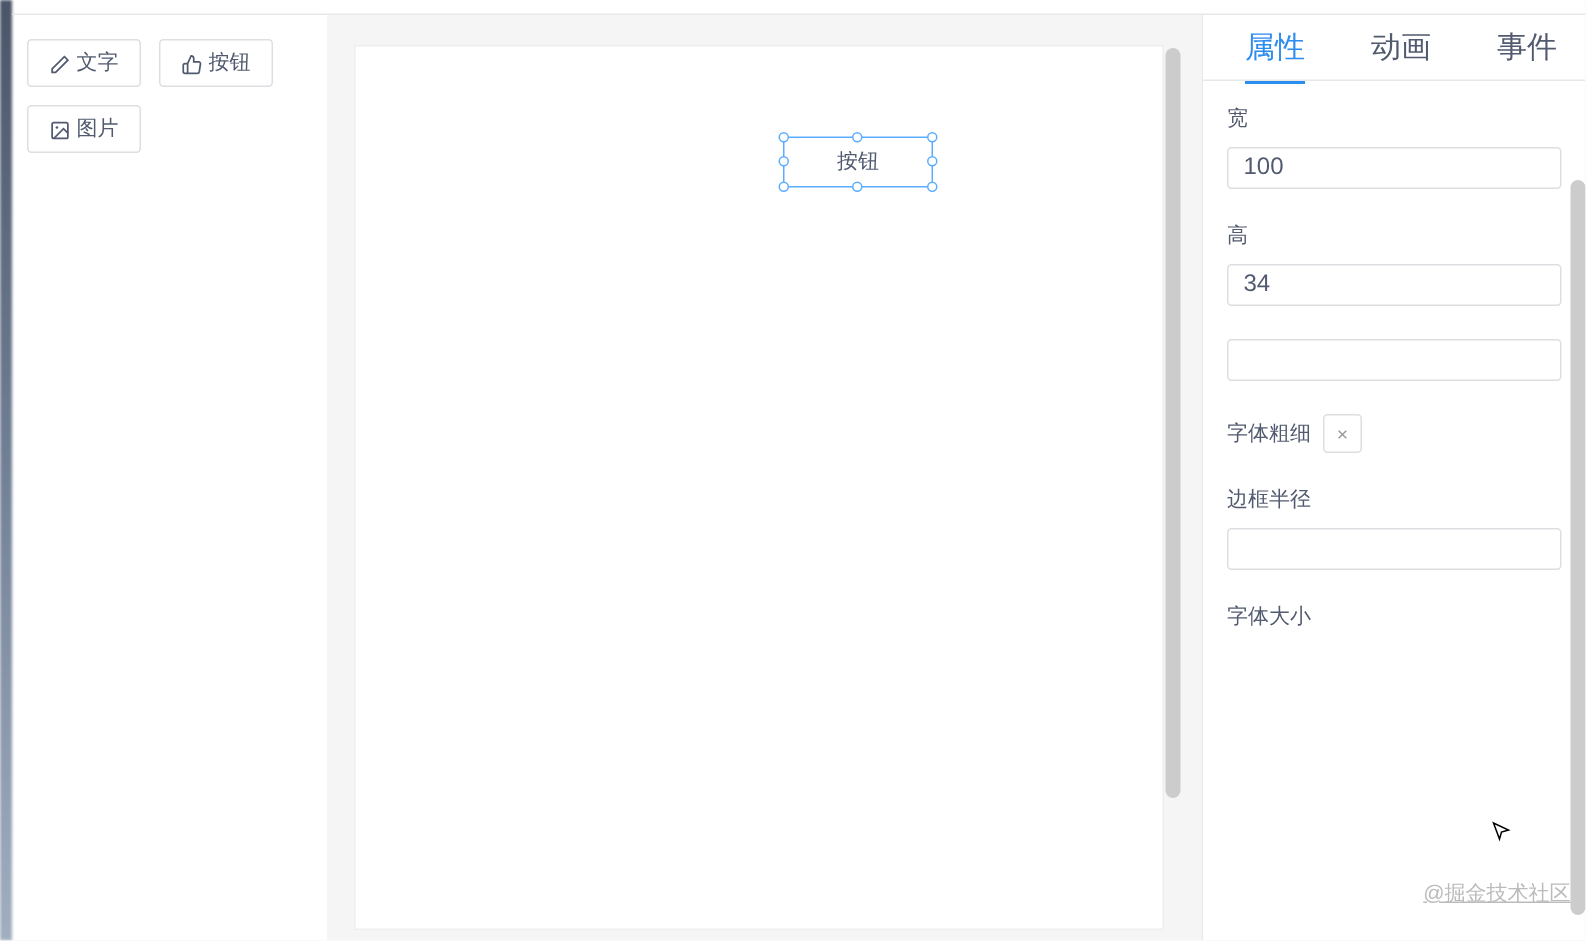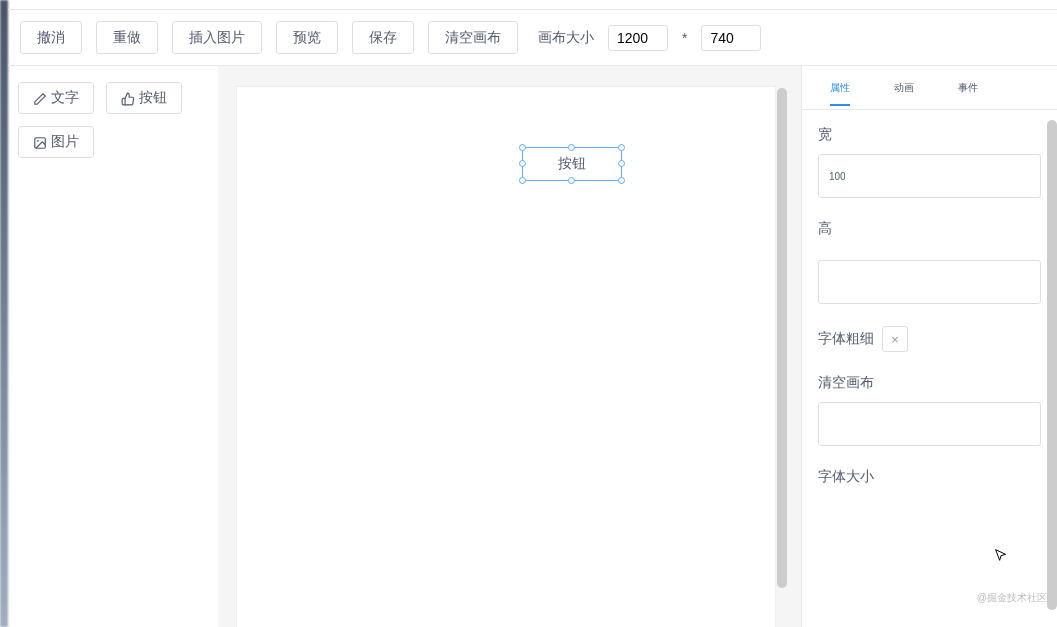--- a/index.html
+++ b/index.html
@@ -159,21 +159,21 @@
     .tabs {
       display: flex;
       border-bottom: 1px solid #e8e8e8;
       padding: 0 6px;
       height: 44px;
       align-items: center;
     }
     .tab {
       flex: 0 0 auto;
       padding: 10px 22px;
-      font-size: 10px;
+      font-size: 20px;
       color: #515a6e;
       cursor: pointer;
       position: relative;
     }
     .tab.active {
       color: #2d8cf0;
     }
     .tab.active::after {
       content: '';
       position: absolute;
@@ -197,23 +197,23 @@
       margin-bottom: 10px;
       display: flex;
       align-items: center;
       gap: 8px;
     }
     .prop-input {
       width: 100%;
       border: 1px solid #dcdee2;
       border-radius: 3px;
       padding: 6px 10px;
-      font-size: 10px;
-      color: #515a6e;
-      height: 44px;
+      font-size: 16px;
+      color: #515a6e;
+      height: 28px;
     }
     .color-clear {
       width: 26px;
       height: 26px;
       border: 1px solid #dcdee2;
       border-radius: 3px;
       display: inline-flex;
       align-items: center;
       justify-content: center;
       font-size: 13px;
@@ -226,22 +226,23 @@
       top: 120px;
       width: 10px;
       height: 490px;
       background: #ccc;
       border-radius: 5px;
     }
     .watermark {
       position: absolute;
       right: 10px;
       bottom: 22px;
-      font-size: 10px;
+      font-size: 14px;
       color: #bbb;
+      text-decoration: underline;
     }
     .cursor-pointer {
       position: absolute;
       right: 48px;
       bottom: 60px;
       font-size: 16px;
       color: #000;
       pointer-events: none;
     }
     .icon-svg {
@@ -252,32 +253,20 @@
     }
   </style>
 </head>
 <body>
 
 <div class="left-edge"></div>
 
 <div class="main-wrap">
   <div class="top-bar"></div>
 
-  <div class="toolbar">
-    <button class="btn">撤消</button>
-    <button class="btn">重做</button>
-    <button class="btn">插入图片</button>
-    <button class="btn">预览</button>
-    <button class="btn">保存</button>
-    <button class="btn">清空画布</button>
-    <span class="canvas-size-label">画布大小</span>
-    <input class="size-input" value="1200" style="">
-    <span class="asterisk">*</span>
-    <input class="size-input" value="740" style="">
-  </div>
 
   <div class="body-area">
 
     <div class="left-panel">
       <button class="comp-btn">
         <span>
           <svg class="icon-svg" viewBox="0 0 24 24" fill="none" stroke="currentColor" stroke-width="2">
               <path d="M17 3l4 4L7 21H3v-4L17 3z"></path>
             </svg>
         </span>
@@ -326,34 +315,35 @@
         <div class="tab">动画</div>
         <div class="tab">事件</div>
       </div>
       <div class="props-scroll">
         <div class="prop-group">
           <div class="prop-label">宽</div>
           <input class="prop-input" value="100" style="">
         </div>
         <div class="prop-group">
           <div class="prop-label">高</div>
+          <input class="prop-input" value="34" style="">
         </div>
         <div class="prop-group">
           <input class="prop-input" value="" style="">
         </div>
         <div class="prop-group">
           <div class="prop-label">
             <span>字体粗细</span>
             <span class="color-clear">
               <span>×</span>
             </span>
           </div>
         </div>
         <div class="prop-group">
-          <div class="prop-label">清空画布</div>
+          <div class="prop-label">边框半径</div>
           <input class="prop-input" value="" style="">
         </div>
         <div class="prop-group">
           <div class="prop-label">字体大小</div>
         </div>
       </div>
     </div>
 
   </div>
 </div>

